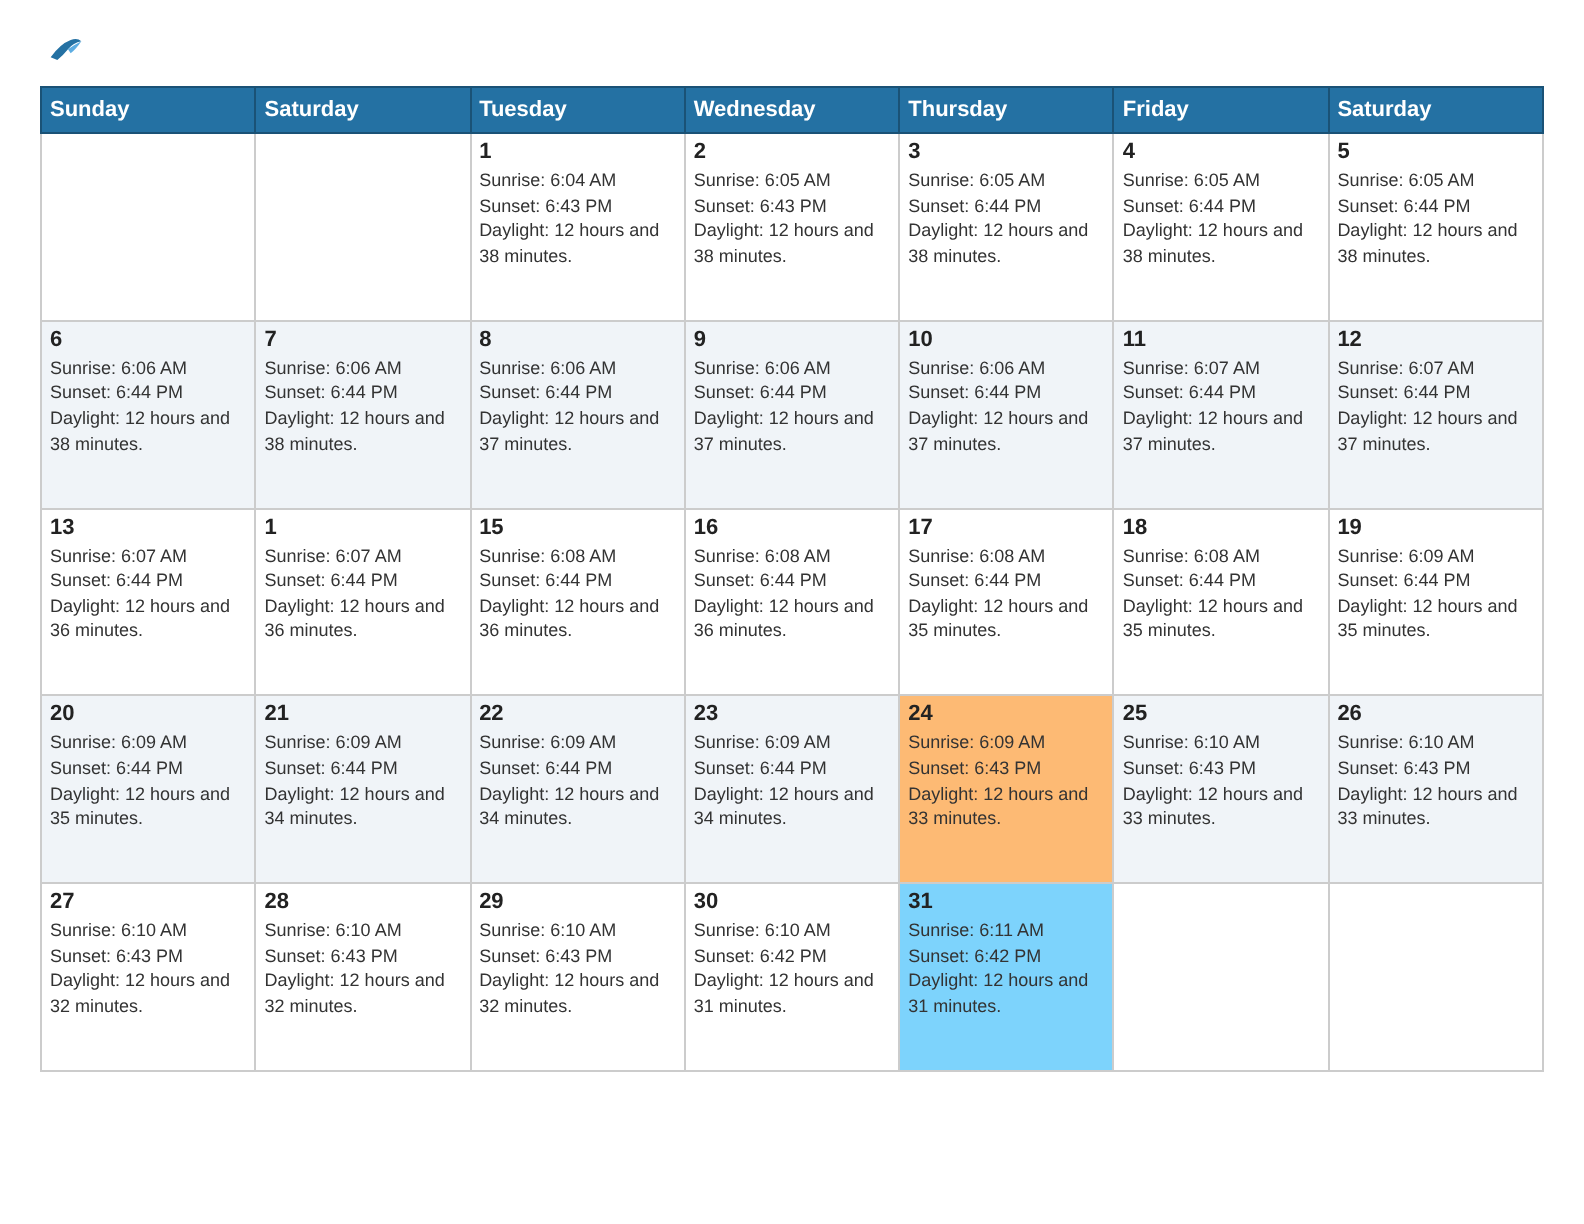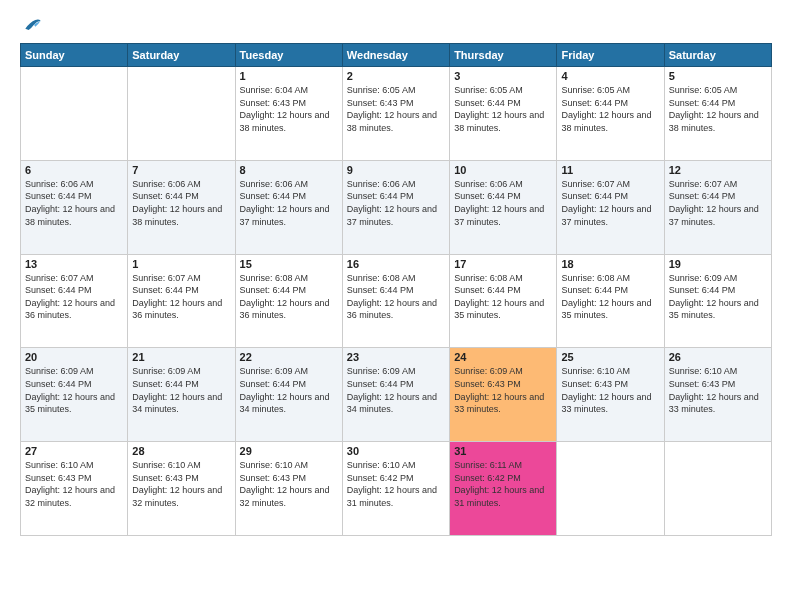--- a/index.html
+++ b/index.html
@@ -327,21 +327,21 @@
             <div class="cell-info">Sunrise: 6:10 AM
 Sunset: 6:43 PM
 Daylight: 12 hours and 32 minutes.</div>
           </td>
           <td style="background-color: rgb(255, 255, 255);">
             <span class="day-num">30</span>
             <div class="cell-info">Sunrise: 6:10 AM
 Sunset: 6:42 PM
 Daylight: 12 hours and 31 minutes.</div>
           </td>
-          <td style="background-color: #ec4899;">
+          <td style="background-color: #7dd3fc;">
             <span class="day-num">31</span>
             <div class="cell-info">Sunrise: 6:11 AM
 Sunset: 6:42 PM
 Daylight: 12 hours and 31 minutes.</div>
           </td>
           <td class="empty-cell"></td>
           <td class="empty-cell"></td>
         </tr>
       </tbody>
   </table>

